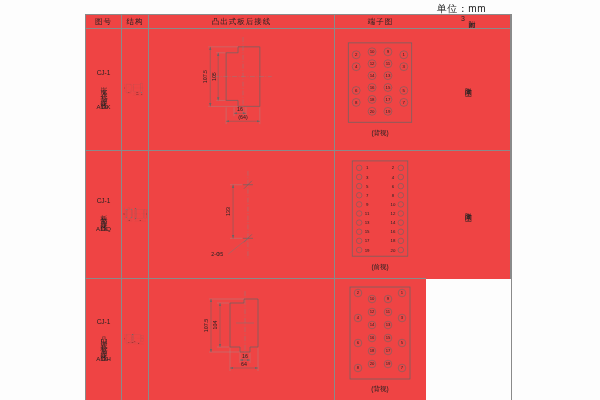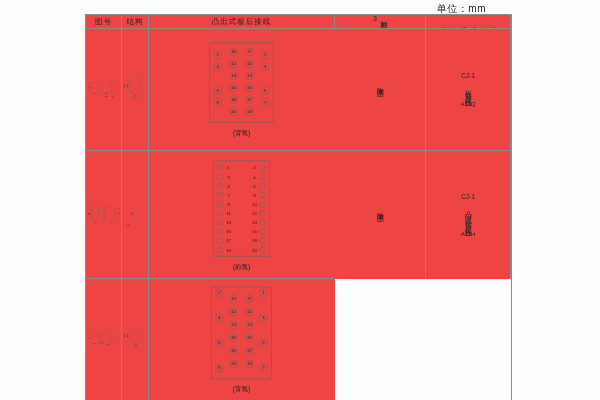--- a/index.html
+++ b/index.html
@@ -42,20 +42,21 @@
   </defs>
 </svg>
 
 <div class="unit">单位：mm</div>
 
 <div class="tbl">
 
   <div class="cell hd">图号</div>
   <div class="cell hd">结构</div>
   <div class="cell hd">凸出式板后接线</div>
+  <div class="cell hd lastcol">端子图</div>
 
   <div class="cell">
     <span class="vtext">附图3</span>
   </div>
   <div class="cell struct">
     <span class="model">CJ-1</span>
     <span class="vtext">嵌入式后接线</span>
     <span class="code">A11K</span>
   </div>
   <div class="cell">

